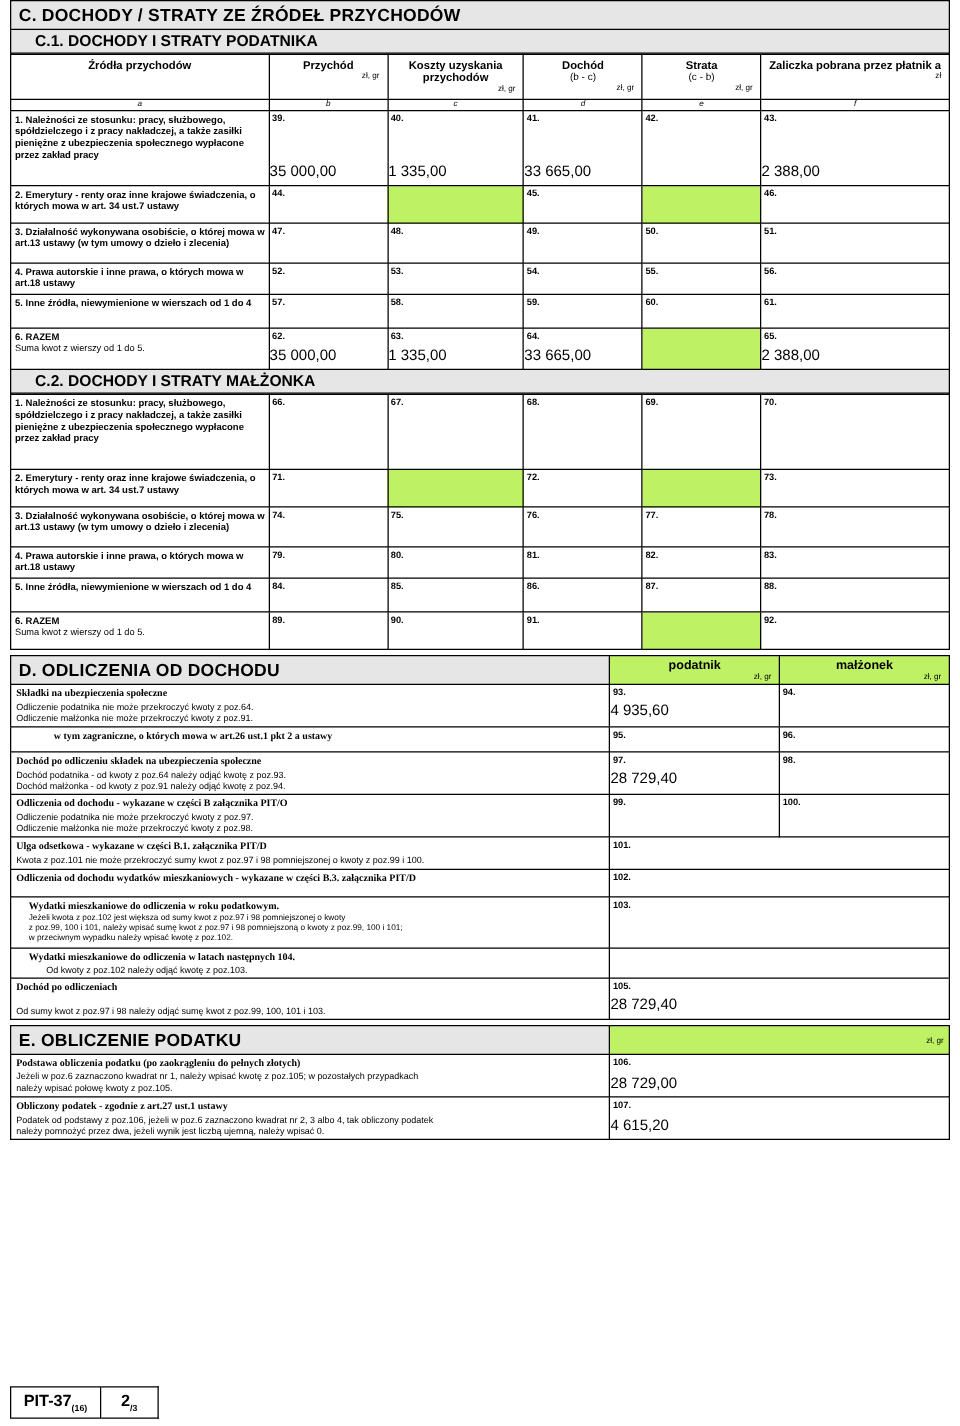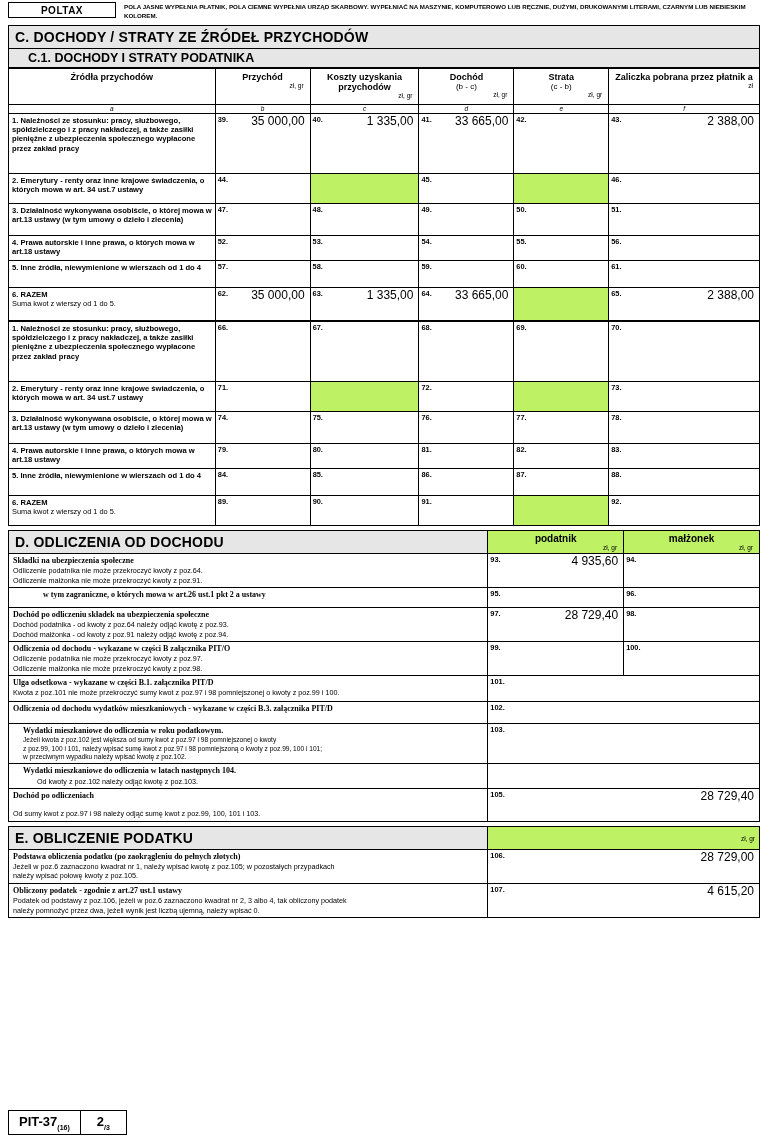--- a/index.html
+++ b/index.html
@@ -42,21 +42,21 @@
   .colhead { text-align: center; font-weight: bold; font-size: 9px; padding: 3px 2px; line-height: 1.15; }
   .colhead .sub { font-weight: normal; font-size: 8px; }
   .units { font-size: 6.5px; text-align: right; padding: 0 4px 1px 0; font-weight: normal; }
   .letterrow td { text-align: center; font-size: 6.5px; font-style: italic; height: 9px; padding: 0; }
 
   .rowlabel { font-size: 7.6px; font-weight: bold; padding: 2px 3px; line-height: 1.22; }
   .rowlabel-note { font-weight: normal; font-size: 7.4px; }
   .fieldno { font-size: 7.4px; font-weight: bold; padding: 1px 0 0 2px; }
   .amount { text-align: left; font-size: 12px; padding: 0 5px 3px 0; font-weight: normal; }
   .shaded { background: #bef264; }
-  .cell-inner { display: flex; flex-direction: row; justify-content: space-between; height: 100%; }
+  .cell-inner { display: flex; flex-direction: column; justify-content: space-between; height: 100%; }
 
   
   .d-label { font-size: 7.6px; padding: 2px 4px; line-height: 1.3; }
   .d-label b { font-size: 8px; font-family: Liberation Serif, serif; }
   .d-label .small { font-size: 7.2px; }
   .d-label .tiny { font-size: 6.6px; line-height: 1.25; }
   .d-head { text-align: center; font-weight: bold; font-size: 10px; padding: 2px; }
   .units-small { font-size: 6.5px; text-align: right; padding-right: 4px; font-weight: normal; }
 
   
@@ -66,24 +66,20 @@
   .page-box { border: 1px solid #000; border-left: none; padding: 3px 16px; font-weight: bold; font-size: 13px; }
   .page-box sub { font-size: 7px; font-weight: bold; }
   .indent1 { padding-left: 34px; }
   .indent2 { padding-left: 14px; }
 </style>
 </head>
 <body>
 
 <div class="page">
 
-  <div class="topbar">
-    <div class="poltax-box">POLTAX</div>
-    <div class="topnote">POLA JASNE WYPEŁNIA PŁATNIK, POLA CIEMNE WYPEŁNIA URZĄD SKARBOWY. WYPEŁNIAĆ NA MASZYNIE, KOMPUTEROWO LUB RĘCZNIE, DUŻYMI, DRUKOWANYMI LITERAMI, CZARNYM LUB NIEBIESKIM KOLOREM.</div>
-  </div>
 
   <div class="sec-bar">C. DOCHODY / STRATY ZE ŹRÓDEŁ PRZYCHODÓW</div>
   <div class="sub-bar">C.1. DOCHODY I STRATY PODATNIKA</div>
 
   <table>
     <colgroup>
       <col style="width:207px">
         <col style="width:95px">
         <col style="width:109px">
       <col style="width:95px">
@@ -276,20 +272,21 @@
       <td>
             <div class="cell-inner" style="height:31px">
         <div class="fieldno">65.</div>
         <div class="amount">2 388,00</div>
             </div>
           </td>
     </tr>
   </tbody>
     </table>
 
+  <div class="sub-bar" style="border-top:none">C.2. DOCHODY I STRATY MAŁŻONKA</div>
 
   <table>
     <colgroup>
       <col style="width:207px">
         <col style="width:95px">
         <col style="width:109px">
       <col style="width:95px">
         <col style="width:95px">
         <col style="width:151px">
     </colgroup>

